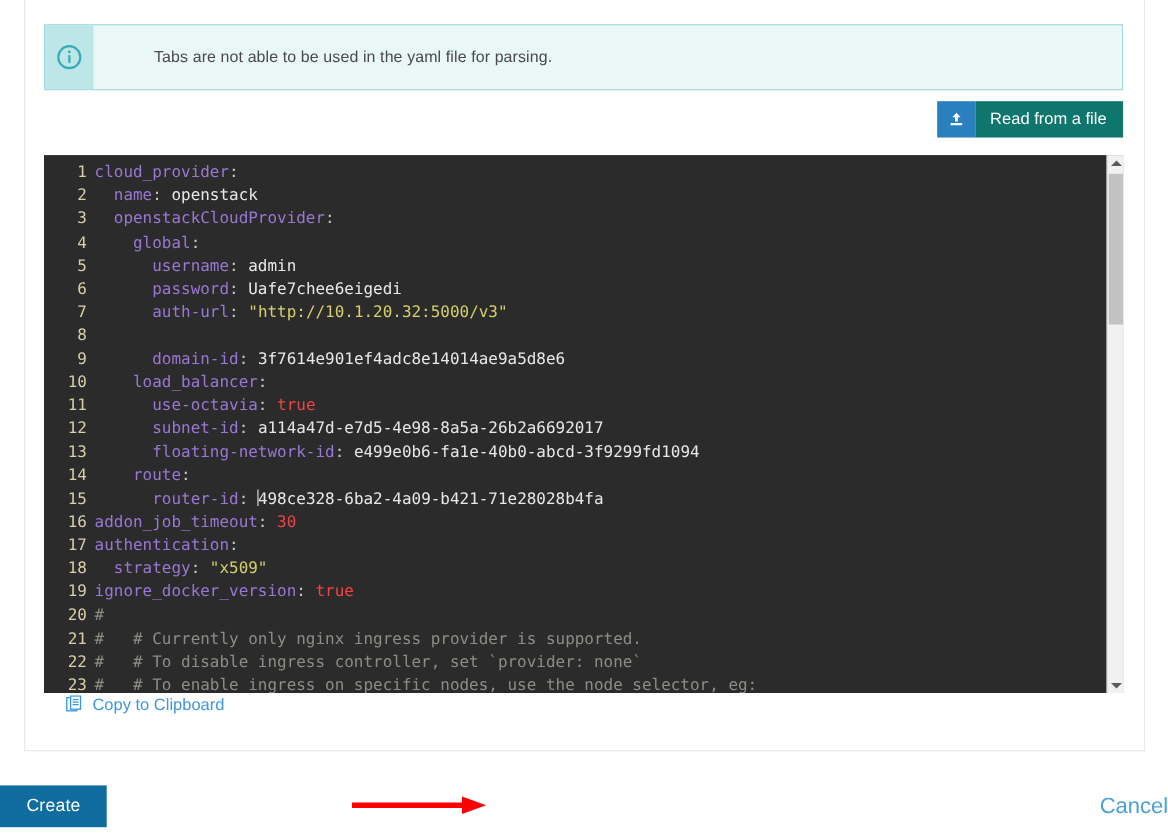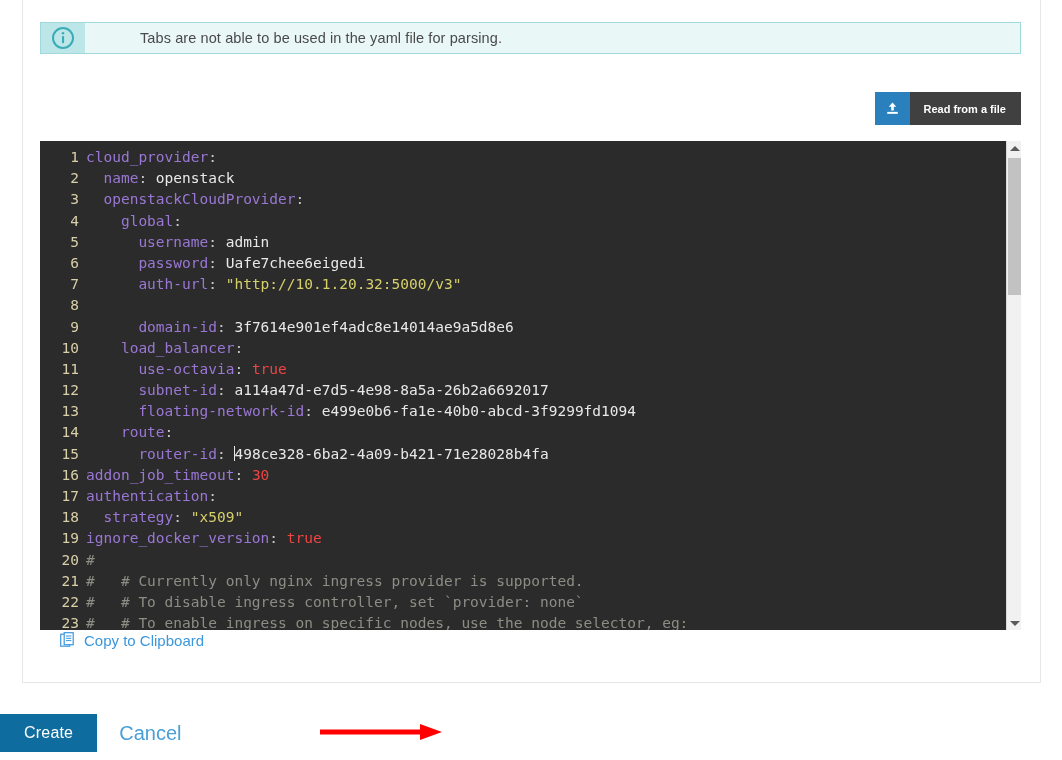--- a/index.html
+++ b/index.html
@@ -26,21 +26,21 @@
     background: #ffffff;
     border: 1px solid #e7e7e7;
     border-top: none;
   }
 
   
   #info-banner {
     position: absolute;
     left: 40px; top: 22px;
     width: 981px;
-    height: 32px;
+    height: 60px;
     background: #e9f7f7;
     border: 1px solid #9fd9db;
     display: flex;
     align-items: stretch;
   }
   #info-icon-box {
     width: 44px;
     background: #bde6e8;
     display: flex;
     align-items: center;
@@ -71,28 +71,27 @@
     font-family: inherit;
   }
   #read-file-icon {
     width: 35px;
     background: #2a7fbd;
     display: flex;
     align-items: center;
     justify-content: center;
   }
   #read-file-label {
-    background: #404040;
+    background: #0f766e;
     color: #ffffff;
     display: flex;
     align-items: center;
     padding: 0 15px 0 13px;
-    font-size: 11px;
+    font-size: 15px;
     white-space: nowrap;
-    font-weight: bold;
   }
 
   
   #editor-wrap {
     position: absolute;
     left: 40px; top: 141px;
     width: 981px;
     height: 489px;
     background: #2b2b2b;
     display: flex;
@@ -181,21 +180,21 @@
   #copy-clipboard svg { display: block; }
 
   
   #footer-actions {
     position: absolute;
     left: 0; top: 712px;
     width: 1062px;
     height: 42px;
     display: flex;
     align-items: center;
-    justify-content: flex-start;
+    justify-content: space-between;
     gap: 22px;
   }
   #create-btn {
     background: #0f6c9e;
     color: #ffffff;
     border: none;
     height: 38px;
     padding: 0 24px;
     font-size: 16px;
     font-family: inherit;

